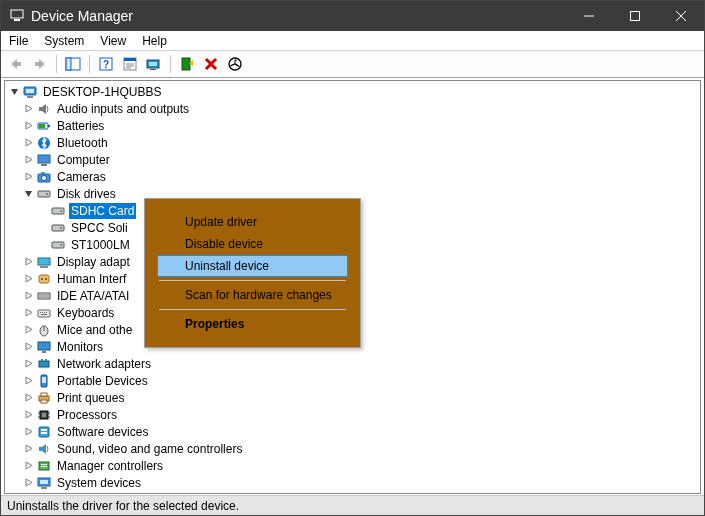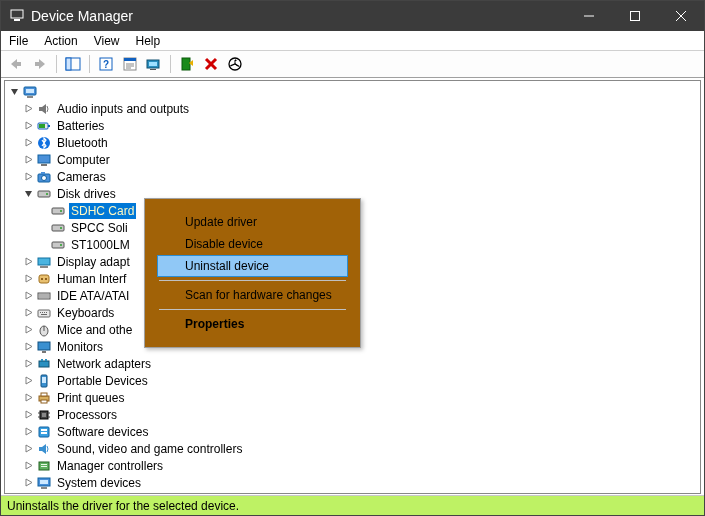--- a/index.html
+++ b/index.html
@@ -134,21 +134,21 @@
   }
   .ctxitem.bold { font-weight: 700; }
   .ctxsep { height: 1px; background: #c0c0c0; margin: 3px 2px; }
 
   
   .statusbar {
     position: absolute;
     left: 0; right: 0; bottom: 0;
     height: 20px;
     border-top: 1px solid #c8c8c8;
-    background: #bef264;
+    background: #e5e5e5;
     font-size: 12px;
     padding: 2px 6px;
     display: flex;
     align-items: center;
   }
 </style>
 </head>
 <body>
 
 <div class="titlebar">
@@ -174,21 +174,21 @@
       <svg width="10" height="10">
           <line x1="0" y1="0" x2="10" y2="10" stroke="#fff" stroke-width="1"></line>
           <line x1="10" y1="0" x2="0" y2="10" stroke="#fff" stroke-width="1"></line>
         </svg>
     </div>
   </div>
 </div>
 
 <div class="menubar">
   <span class="menuitem">File</span>
-  <span class="menuitem">Action</span>
+  <span class="menuitem">System</span>
   <span class="menuitem">View</span>
   <span class="menuitem">Help</span>
 </div>
 
 <div class="toolbar">
   <div class="tbtn">
     <svg width="14" height="12">
         <path d="M8 1 L2 6 L8 11 Z" fill="#b0b0b0"></path>
         <rect x="8" y="4" width="4" height="4" fill="#b0b0b0"></rect>
       </svg>
@@ -266,20 +266,21 @@
             <path d="M1 2 L8 2 L4.5 8 Z" fill="#404040"></path>
           </svg>
         </span>
       <span class="devicon">
           <svg width="14" height="14">
             <rect x="1" y="2" width="12" height="8" rx="1" fill="#4a90d9" stroke="#1060a0"></rect>
             <rect x="3" y="4" width="8" height="4" fill="#cde9ff"></rect>
             <rect x="4" y="11" width="6" height="2" fill="#888"></rect>
           </svg>
         </span>
+      <span class="label">DESKTOP-1HQUBBS</span>
     </div>
 
     <div class="node">
         <span class="indent" style="width:14px"></span>
         <span class="twisty">
           <svg width="9" height="9">
             <path d="M2 1 L8 4.5 L2 8 Z" fill="none" stroke="#808080"></path>
           </svg>
         </span>
         <span class="devicon">

